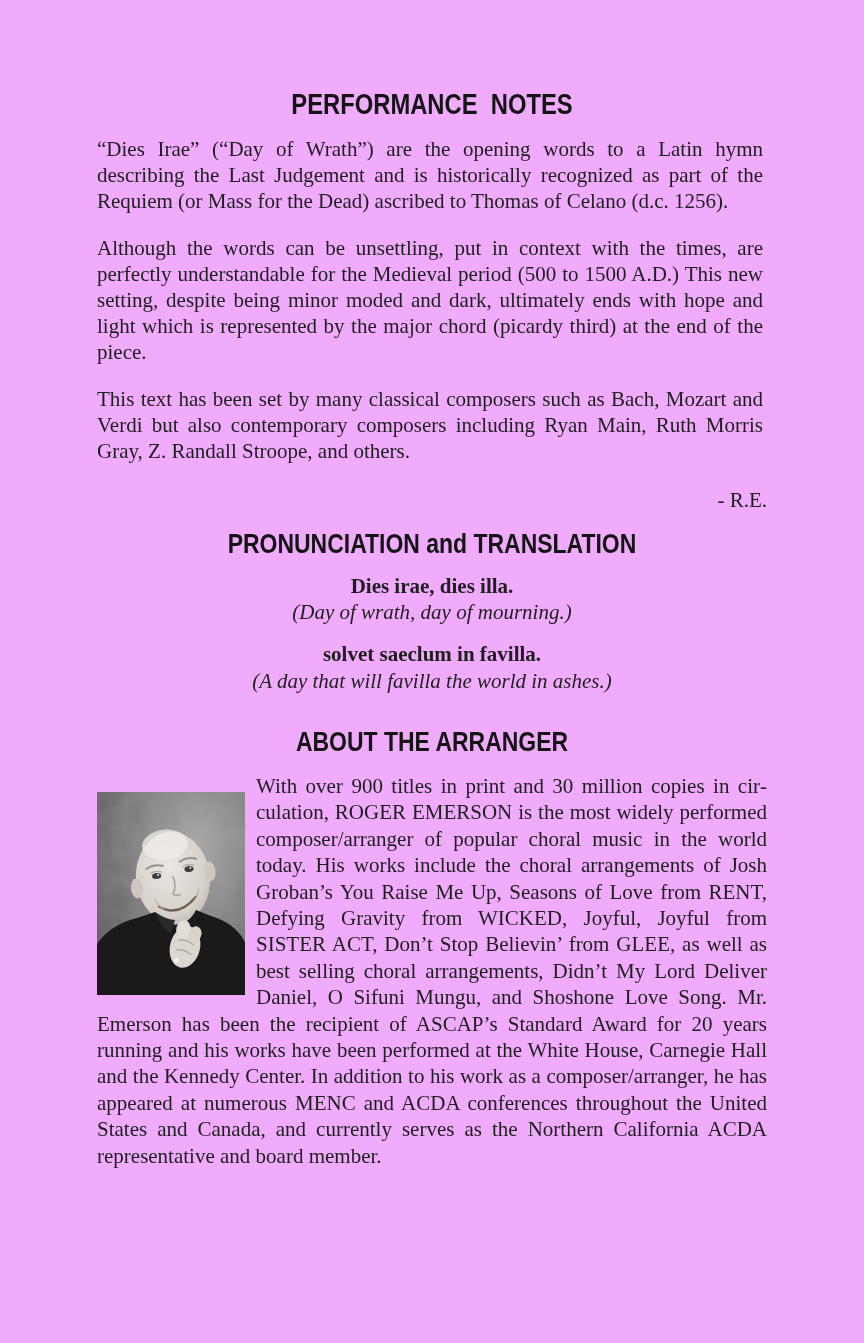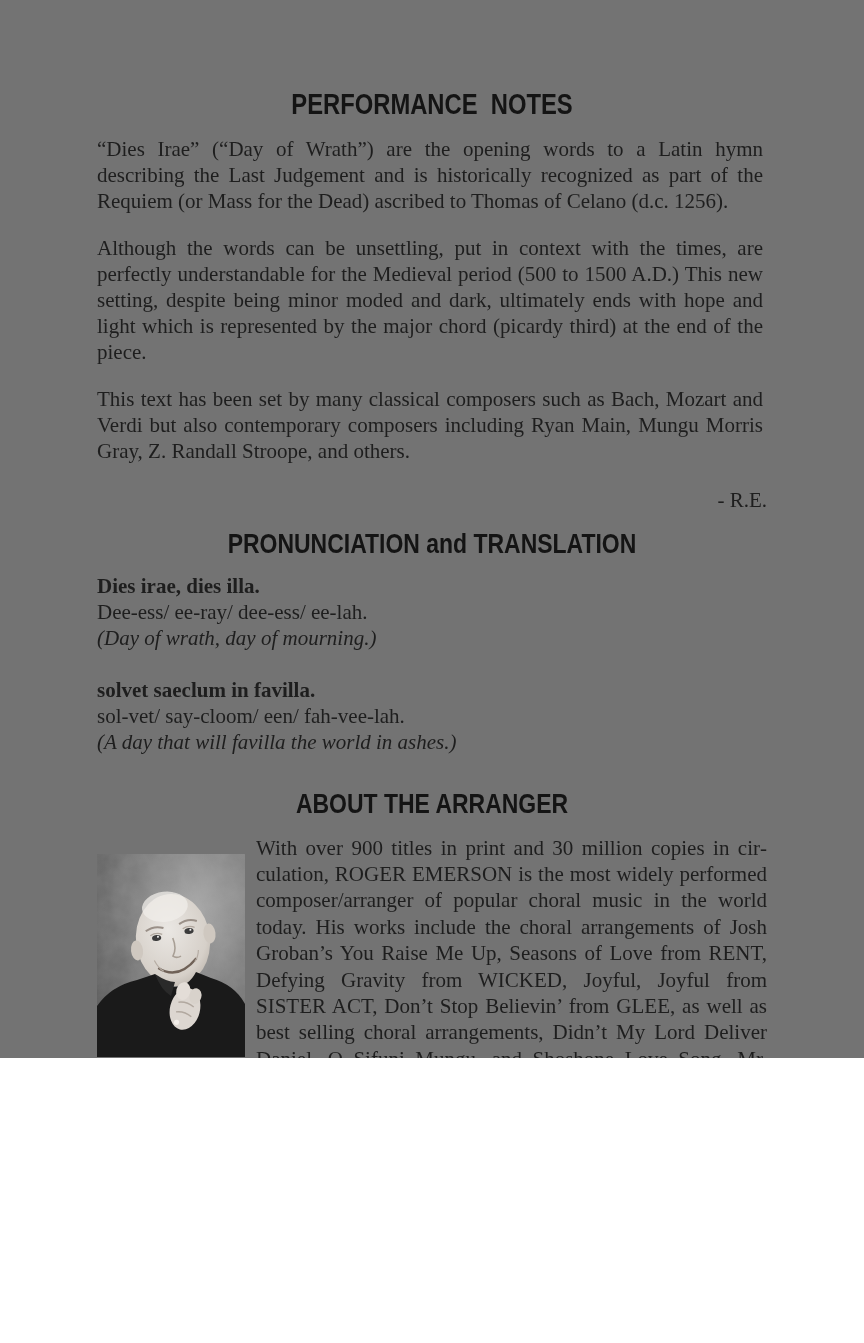--- a/index.html
+++ b/index.html
@@ -1,21 +1,21 @@
 <!DOCTYPE html>
 <html><head>
 <meta charset="utf-8">
 <style>
   html, body { margin: 0; padding: 0; background: #ffffff; }
   .page {
     width: 864px;
-    height: 1058px;
+    height: 1343px;
     box-sizing: border-box;
     padding: 90px 97px 0 97px;
-    background: #737373;
+    background: #f0abfc;
     color: #1e1e1e;
     font-family: "Liberation Serif", serif;
     font-size: 21px;
     overflow: hidden;
     position: relative;
   }
   .heading {
     font-family: "Liberation Sans", sans-serif;
     font-weight: bold;
     color: #141414;
@@ -33,22 +33,22 @@
     text-align: justify;
     line-height: 25.8px;
     margin: 0 4px 22px 0;
     hyphens: manual;
   }
   .signature {
     text-align: right;
     line-height: 26px;
     margin: 0;
   }
-  .pron-entry { text-align: left; line-height: 26.3px; }
-  .pron-entry + .pron-entry { margin-top: 25px; }
+  .pron-entry { text-align: center; line-height: 26.3px; }
+  .pron-entry + .pron-entry { margin-top: 16px; }
   .latin { font-weight: bold; }
   .translation { font-style: italic; font-family: Liberation Serif, serif; }
   .bio { overflow: visible; }
   .bio-text { text-align: justify; line-height: 26.4px; margin: 0; hyphens: manual; }
   .bio-text b { font-weight: normal; }
   .photo {
     float: left;
     width: 148px;
     height: 203px;
     margin: 19px 11px 6px 0;
@@ -58,36 +58,34 @@
 </style>
 </head>
 <body>
 
 <div class="page">
 
   <section>
     <h1 class="heading">PERFORMANCE  NOTES</h1>
     <p class="body-par">“Dies Irae” (“Day of Wrath”) are the opening words to a Latin hymn describing the Last Judgement and is historically recognized as part of the Requiem (or Mass for the Dead) ascribed to Thomas of Celano (d.c. 1256).</p>
     <p class="body-par">Although the words can be unsettling, put in context with the times, are perfectly understandable for the Medieval period (500 to 1500 A.D.) This new setting, despite being minor moded and dark, ultimately ends with hope and light which is represented by the major chord (picardy third) at the end of the piece.</p>
-    <p class="body-par">This text has been set by many classical composers such as Bach, Mozart and Verdi but also contemporary composers including Ryan Main, Mungu Morris Gray, Z. Randall Stroope, and others.</p>
+    <p class="body-par">This text has been set by many classical composers such as Bach, Mozart and Verdi but also contemporary composers including Ryan Main, Ruth Morris Gray, Z. Randall Stroope, and others.</p>
     <div class="signature">- R.E.</div>
   </section>
 
   <section>
     <h2 class="heading" id="pron-heading">PRONUNCIATION and TRANSLATION</h2>
 
     <div class="pron-entry">
       <div class="latin">Dies irae, dies illa.</div>
-      <div class="phonetic">Dee-ess/ ee-ray/ dee-ess/ ee-lah.</div>
       <div class="translation">(Day of wrath, day of mourning.)</div>
     </div>
 
     <div class="pron-entry">
       <div class="latin">solvet saeclum in favilla.</div>
-      <div class="phonetic">sol-vet/ say-cloom/ een/ fah-vee-lah.</div>
       <div class="translation">(A day that will favilla the world in ashes.)</div>
     </div>
   </section>
 
   <section>
     <h2 class="heading" id="arranger-heading">ABOUT THE ARRANGER</h2>
 
     <div class="bio">
       <div class="photo">
         <svg width="148" height="203" viewBox="0 0 148 203" xmlns="http://www.w3.org/2000/svg" role="img" aria-label="portrait">

